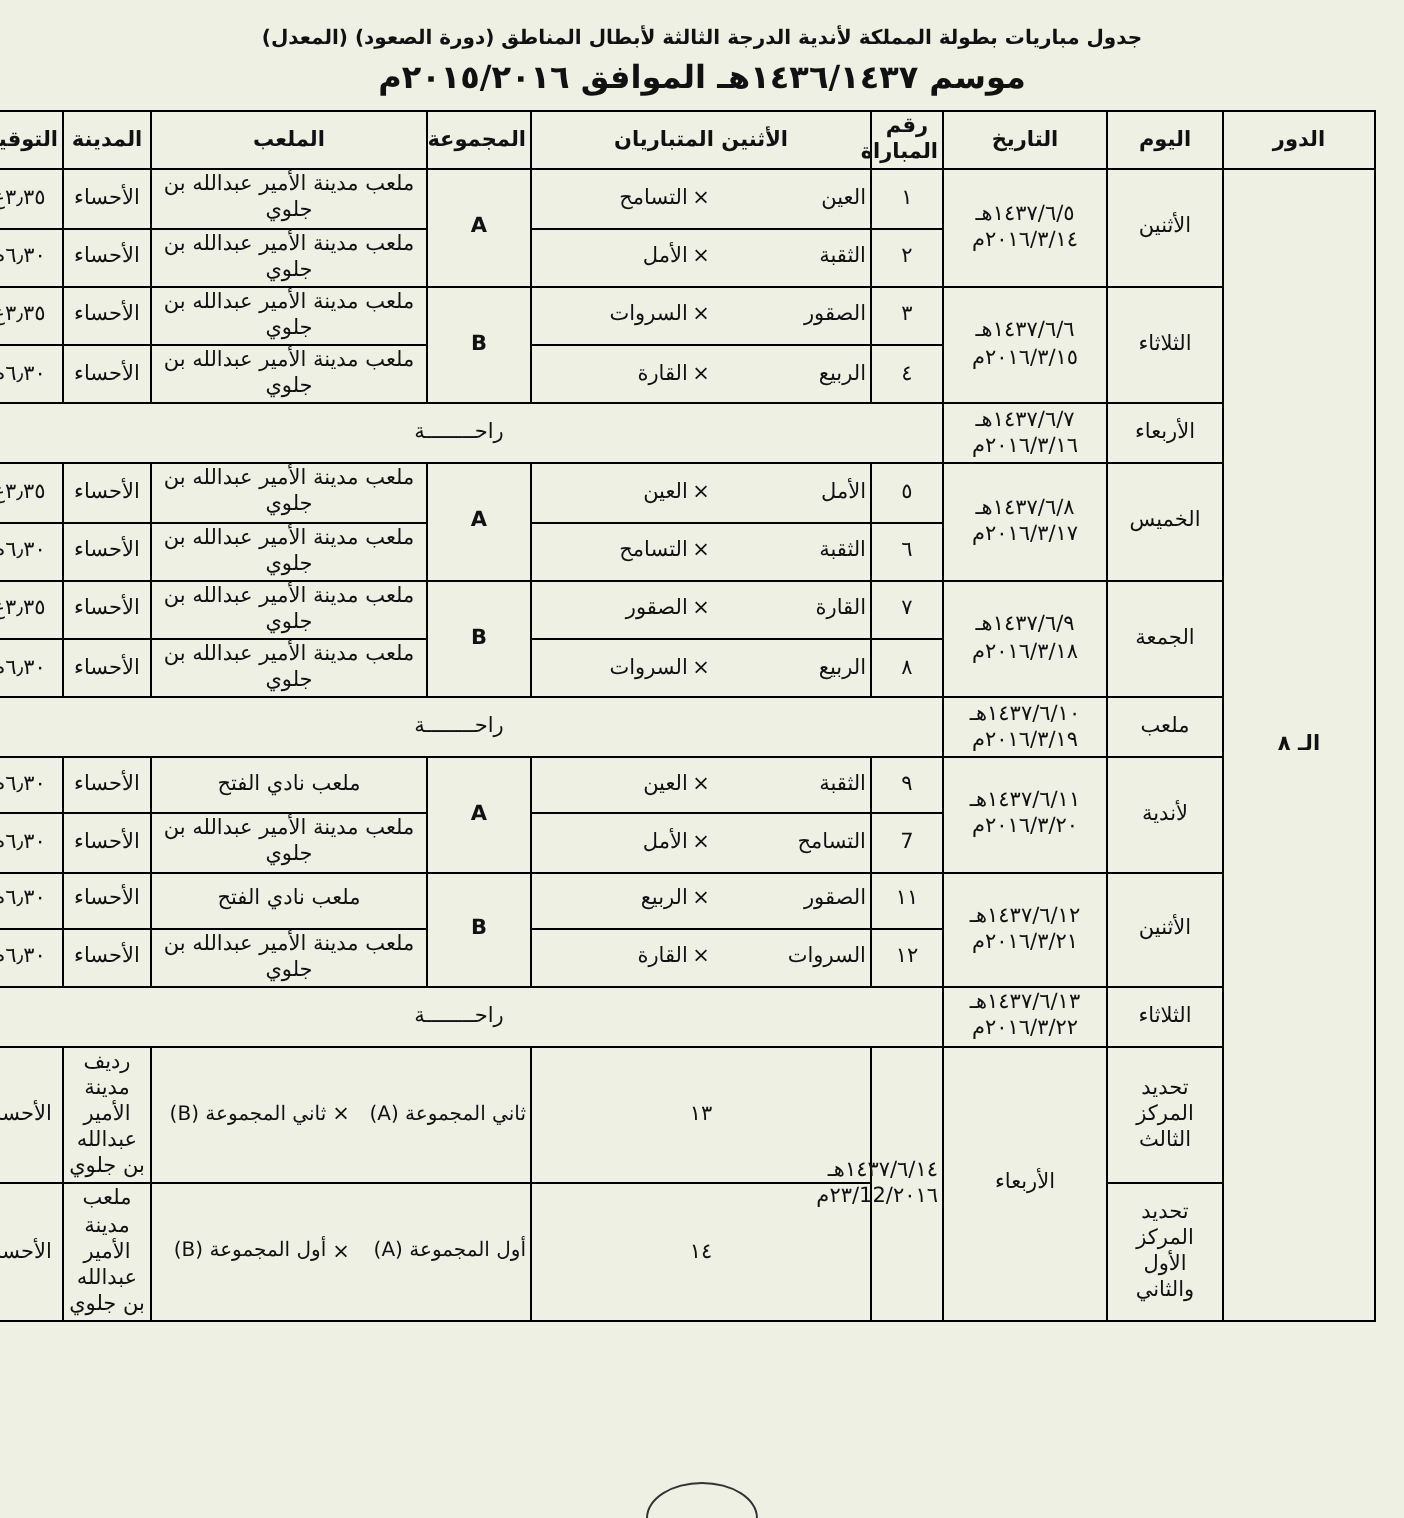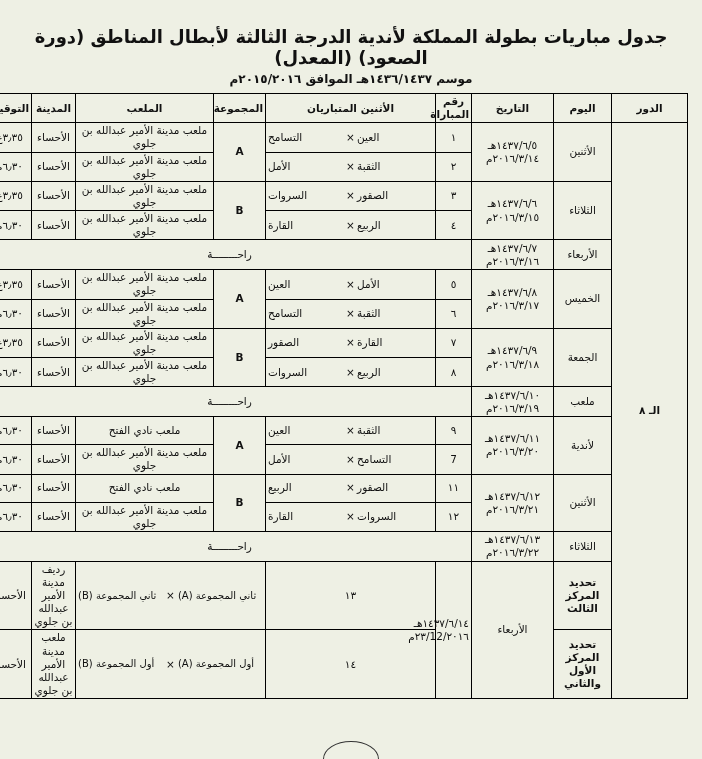--- a/index.html
+++ b/index.html
@@ -11,25 +11,25 @@
     overflow:hidden;
   }
   .page{
     width:702px;height:759px;
     box-sizing:border-box;
     padding:10px 14px 0 14px;
     position:relative;
   }
   .titles{text-align:center;}
   .title-main{
-    font-size:18px;font-weight:bold;letter-spacing:0;
-    margin-top:16px;
+    font-size:10px;font-weight:bold;letter-spacing:0;
+    margin-top:4px;
   }
   .title-sub{
-    font-size:12px;font-weight:bold;
+    font-size:16px;font-weight:bold;
     margin-top:4px;margin-bottom:7px;
   }
   table.sched{
     border-collapse:collapse;
     width:674px;
     table-layout:fixed;
     background:#eef0e4;
   }
   table.sched td,table.sched th{
     border:1px solid #000;
@@ -49,35 +49,35 @@
   col.c-day{width:58px;}
   col.c-date{width:82px;}
   col.c-no{width:36px;}
   col.c-teams{width:170px;}
   col.c-group{width:52px;}
   col.c-stadium{width:138px;}
   col.c-city{width:44px;}
   col.c-time{width:44px;}
 
   td.round{font-size:13px;font-weight:bold;}
-  td.round-small{font-size:9px;font-weight:bold;line-height:1.3;}
+  td.round-small{font-size:9px;font-weight:normal;line-height:1.3;}
   td.day{font-size:11px;}
   td.date{font-size:10.5px;white-space:nowrap;}
   td.date .h,td.date .g{display:block;}
   td.no{font-size:11px;}
   td.group{font-size:12px;font-weight:bold;}
   td.stadium{font-size:10.5px;margin-top:22px;}
   td.city{font-size:10.5px;}
   td.time{font-size:10.5px;}
   td.rest{font-size:11px;letter-spacing:2px;}
   .teams{
     display:flex;align-items:center;justify-content:center;
     gap:0;
   }
-  .teams .t{width:46%;text-align:left;font-size:10.5px;}
+  .teams .t{width:46%;text-align:right;font-size:10.5px;}
   .teams .x{width:8%;text-align:center;font-size:10.5px;}
   .teams .t.small{font-size:10px;line-height:1.2;}
   tr.row{height:28px;}
   tr.rest-row{height:30px;}
   tr.final-row{height:46px;}
   .arc{
     position:absolute;
     left:50%;
     transform:translateX(-50%);
     bottom:-18px;

